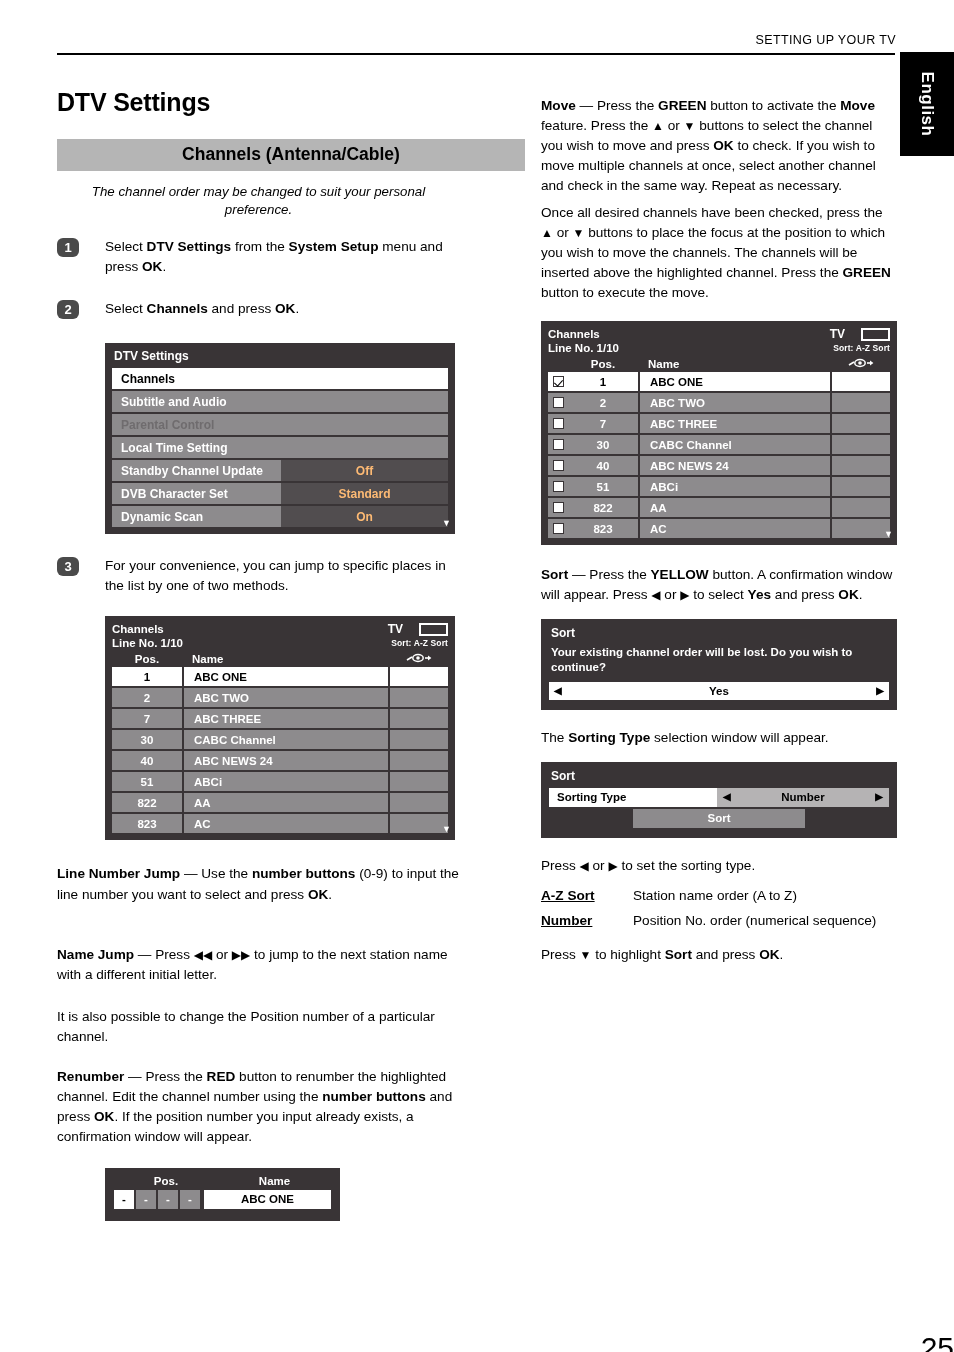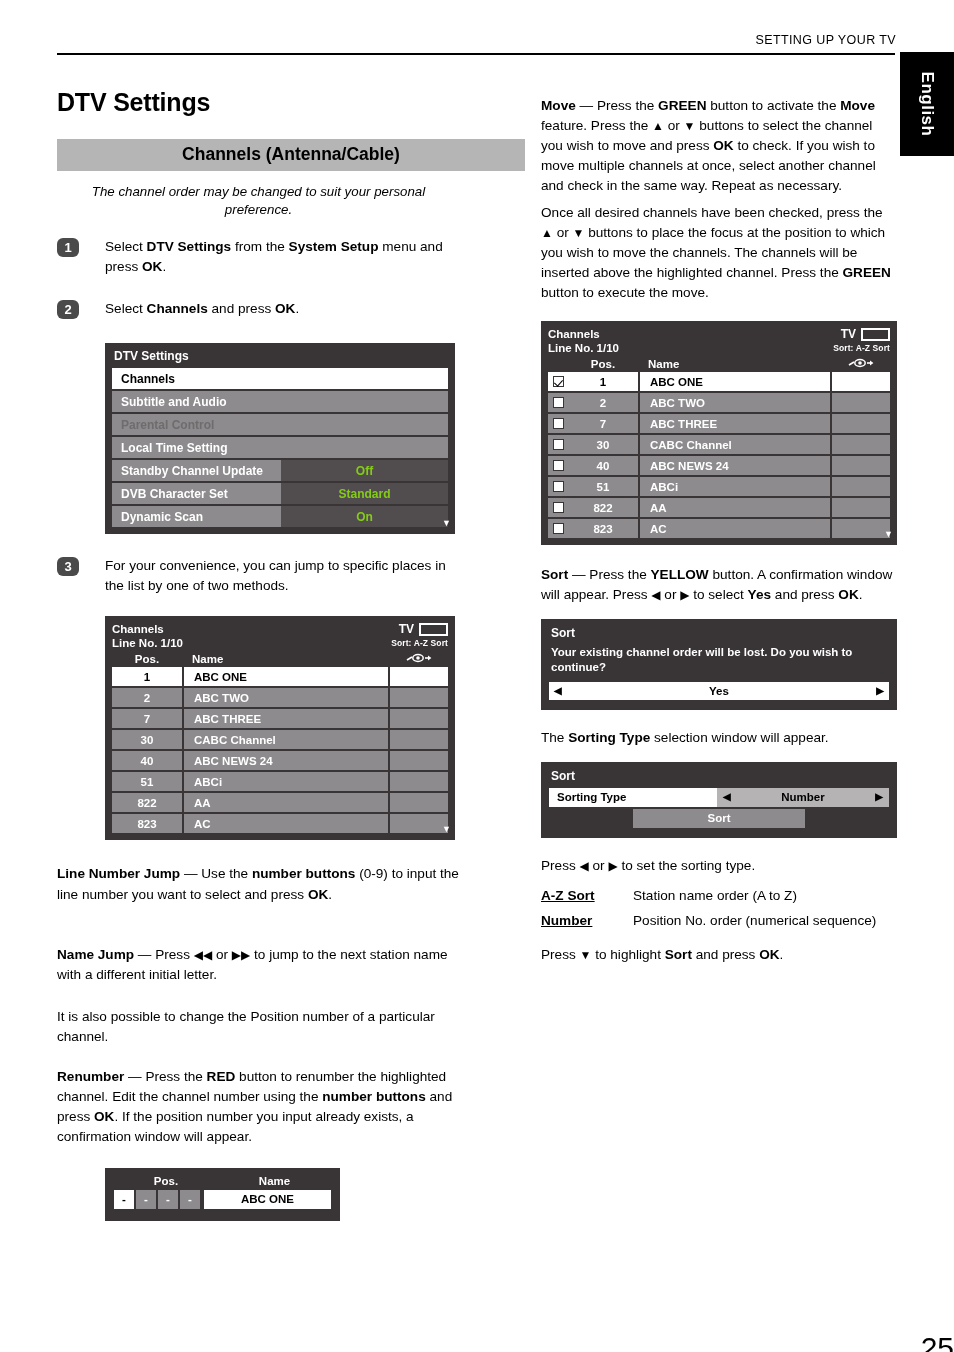--- a/index.html
+++ b/index.html
@@ -182,21 +182,21 @@
     background: #ffffff;
     color: #000;
   }
   .menu-row.disabled .lbl {
     color: #6f6c6e;
   }
   .menu-row .val {
     width: 167px;
     flex: none;
     background: #514d4f;
-    color: #84cc16;
+    color: #fdba74;
     display: flex;
     align-items: center;
     justify-content: center;
   }
   .menu-row.has-val .lbl { flex: 1; }
   .scroll-caret {
     position: absolute;
     right: 4px;
     bottom: 6px;
     font-size: 9px;
@@ -211,21 +211,21 @@
     align-items: flex-start;
   }
   .ch-head-left { font-weight: bold; font-size: 11.5px; line-height: 1.22; }
   .ch-head-right { text-align: right; }
   .ch-tv {
     font-weight: bold;
     font-size: 12px;
     display: flex;
     align-items: center;
     justify-content: flex-end;
-    gap: 5px;
+    gap: 16px;
   }
   .tv-box {
     width: 29px;
     height: 13px;
     border: 2px solid #fff;
     background: #393436;
     display: inline-block;
     box-sizing: border-box;
   }
   .ch-sort {

